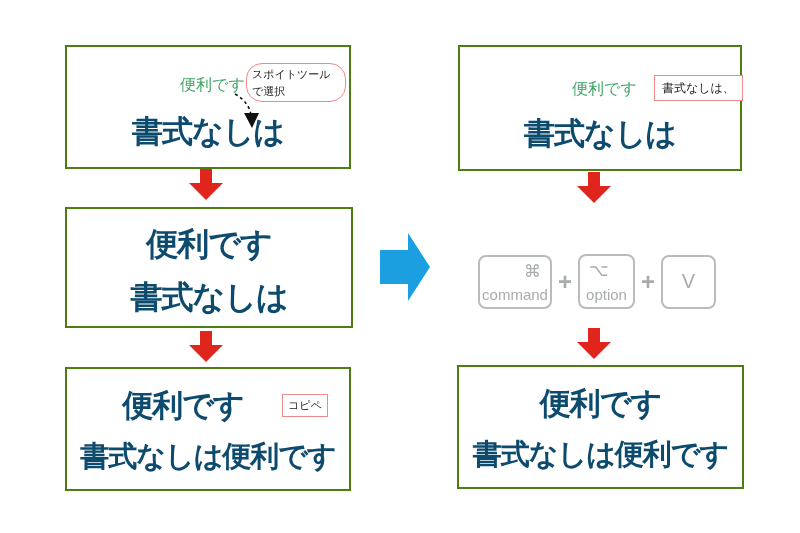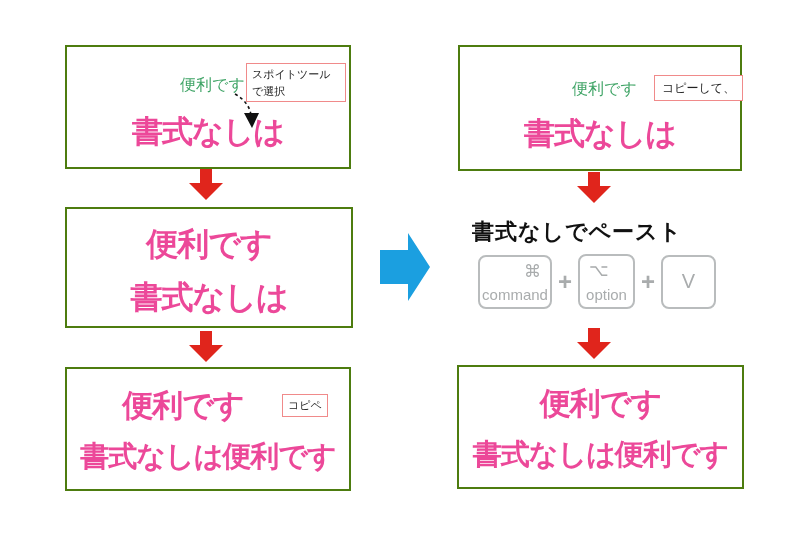--- a/index.html
+++ b/index.html
@@ -14,21 +14,21 @@
   .box {
     position: absolute;
     background: #ffffff;
     border: 2px solid #4d7c0f;
   }
   .red-line {
     position: absolute;
     left: 0;
     width: 100%;
     text-align: center;
-    color: #ec4899;
+    color: #0c4a6e;
     font-weight: bold;
     letter-spacing: -1px;
     line-height: 1.1;
     white-space: nowrap;
   }
   .green-text {
     position: absolute;
     font-family: "DejaVu Serif", serif;
     color: #3fa466;
     font-size: 16px;
@@ -96,21 +96,21 @@
     text-align: center;
   }
 </style>
 </head>
 <body>
 
 <div class="canvas">
 
   <div class="box" style="left:65px; top:45px; width:282px; height:120px;">
     <span class="green-text" style="left:113px; top:28px;">便利です</span>
-    <div class="mini-label" style="left:179px; top:16px; width:88px;">スポイトツールで選択</div>
+    <div class="mini-label" style="left:179px; top:16px; width:88px;border-radius:16px;">スポイトツールで選択</div>
     <svg class="dashed-arrow-svg" width="282" height="120" viewBox="0 0 282 120">
       <path d="M168,47 Q182,55 184,68" fill="none" stroke="#111111" stroke-width="1.6" stroke-dasharray="3,3"></path>
       <polygon points="177,66 192,66 185,81" fill="#111111"></polygon>
     </svg>
     <div class="red-line" style="top:68px; font-size:31px;">書式なしは</div>
   </div>
 
   <svg class="arrow" style="left:189px; top:169px;" width="34" height="31" viewBox="0 0 34 31">
     <polygon points="11,0 23,0 23,14 34,14 17,31 0,14 11,14" fill="#e0251c"></polygon>
   </svg>
@@ -129,29 +129,28 @@
     <div class="mini-label nowrap" style="left:215px; top:25px;">コピペ</div>
     <div class="red-line" style="top:72px; font-size:29px;">書式なしは便利です</div>
   </div>
 
   <svg class="arrow" style="left:380px; top:233px;" width="50" height="68" viewBox="0 0 50 68">
     <polygon points="0,17 28,17 28,0 50,34 28,68 28,51 0,51" fill="#1b9fe0"></polygon>
   </svg>
 
   <div class="box" style="left:458px; top:45px; width:280px; height:122px;">
     <span class="green-text" style="left:112px; top:32px;">便利です</span>
-    <div class="mini-label nowrap" style="left:194px; top:28px; font-size:12px; padding:3px 7px;">コピーして、</div>
+    <div class="mini-label nowrap" style="left:194px; top:28px; font-size:12px; padding:3px 7px;">書式なしは、</div>
     <div class="red-line" style="top:70px; font-size:31px;">書式なしは</div>
   </div>
 
   <svg class="arrow" style="left:577px; top:172px;" width="34" height="31" viewBox="0 0 34 31">
     <polygon points="11,0 23,0 23,14 34,14 17,31 0,14 11,14" fill="#e0251c"></polygon>
   </svg>
 
-  <div class="paste-title">書式なしでペースト</div>
 
   <div class="keys-row">
     <div class="keycap command">
       <span class="sym">⌘</span>
       <span class="klabel">command</span>
     </div>
     <div class="plus-sign">+</div>
     <div class="keycap option">
       <span class="sym">⌥</span>
       <span class="klabel">option</span>

